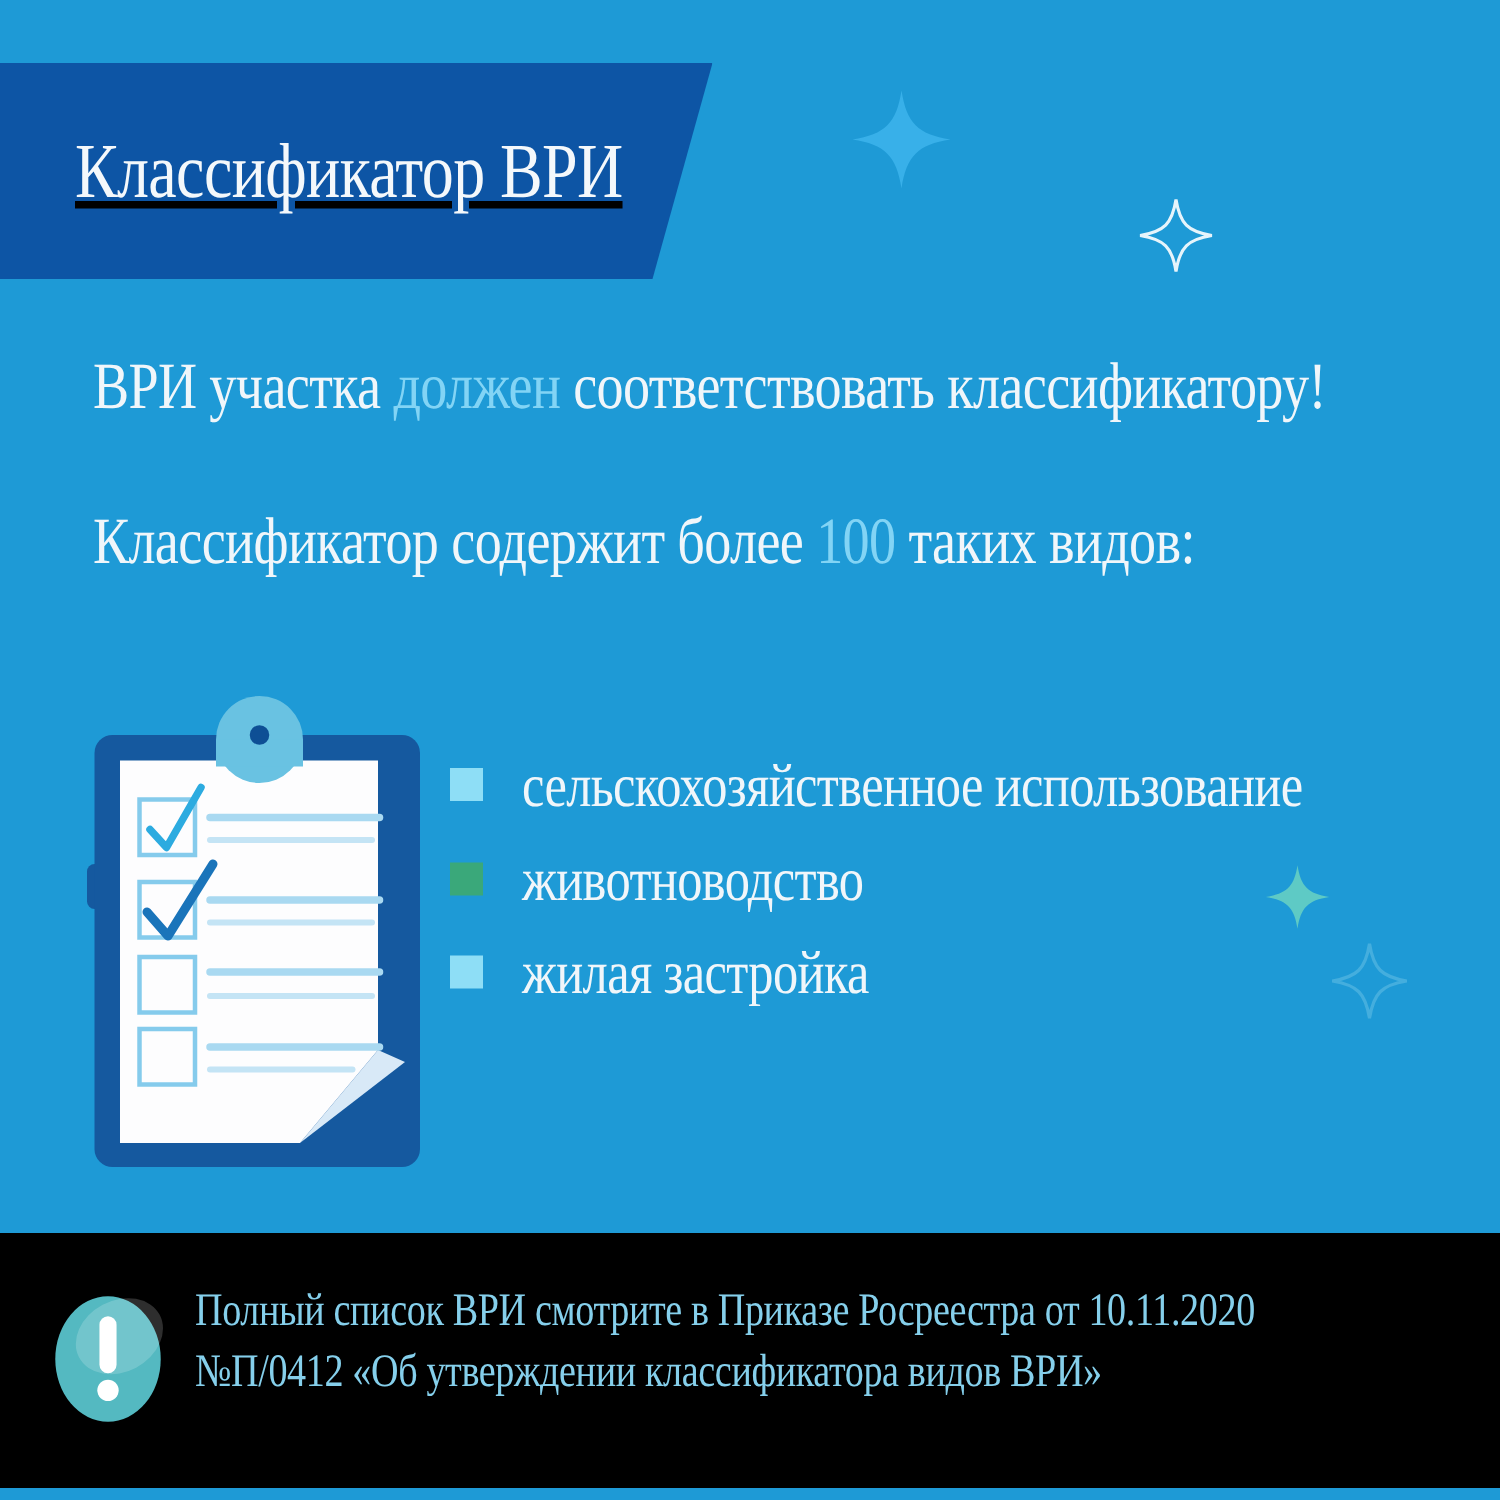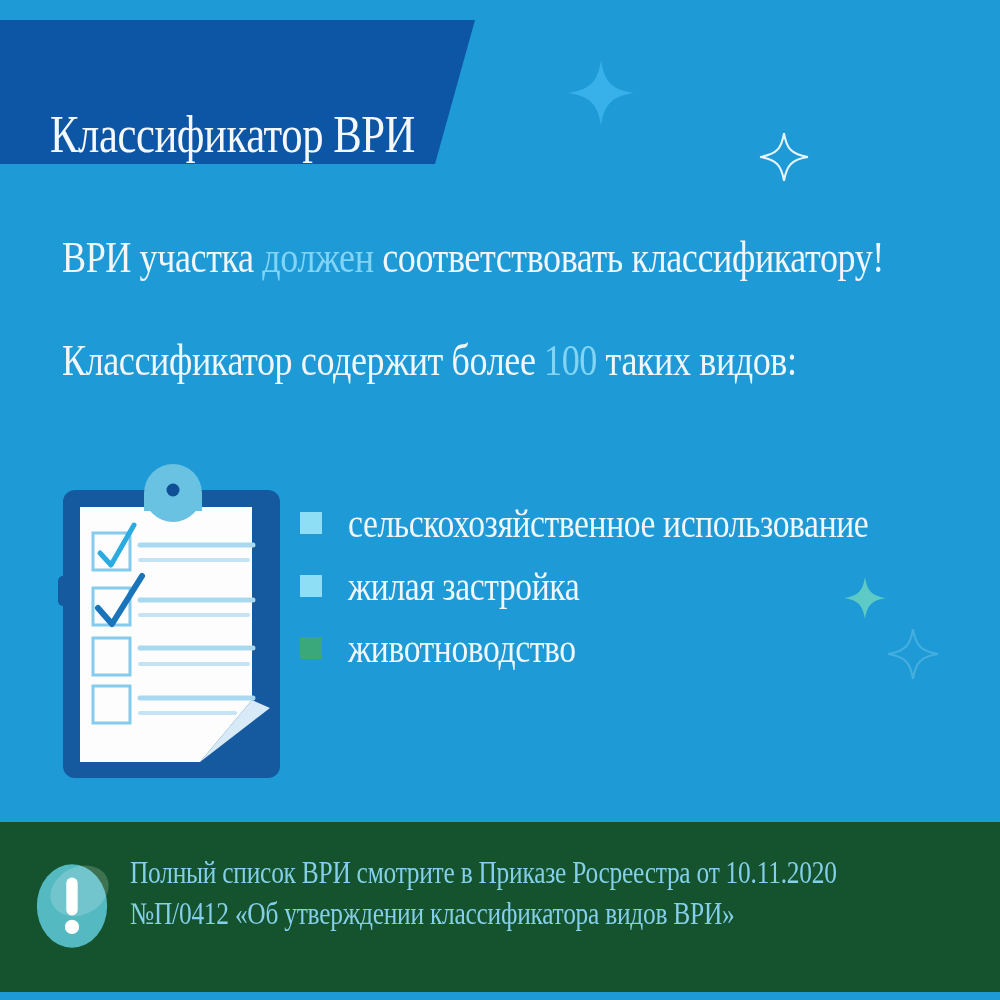--- a/index.html
+++ b/index.html
@@ -9,25 +9,25 @@
   .poster {
     position: relative;
     width: 1000px; height: 1000px;
     background: #1e9ad6;
     overflow: hidden;
   }
 
   
   .banner {
     position: absolute;
-    left: 0; top: 20px;
+    left: 0; top: 42px;
     width: 475px; height: 144px;
     background: #0d55a5;
     clip-path: polygon(0 0, 100% 0, calc(100% - 40px) 100%, 0 100%);
-    display: flex; align-items: flex-end;
+    display: flex; align-items: center; text-decoration: underline;
   }
   .banner-title {
     display: inline-block;
     margin-left: 50px;
     color: #f4f8fb;
     font-size: 52px;
     letter-spacing: -0.5px;
     white-space: nowrap;
     transform: scaleX(0.82);
     transform-origin: 0 50%;
@@ -75,21 +75,21 @@
   .sparkle { position: absolute; }
 
   
   .clipboard { position: absolute; left: 50px; top: 448px; }
 
   
   .footer-band {
     position: absolute;
     left: 0; top: 822px;
     width: 1000px; height: 170px;
-    background: #14532d;
+    background: #000000;
   }
   .footer-icon { position: absolute; left: 34px; top: 40px; }
   .footer-text {
     position: absolute;
     left: 130px; top: 30px;
   }
   .footer-line {
     color: #85cfeb;
     font-size: 31px;
     letter-spacing: -0.3px;
@@ -163,26 +163,26 @@
     <polyline points="50,105 61,117 84,77" fill="none" stroke="#2cabe0" stroke-width="5" stroke-linecap="round" stroke-linejoin="round"></polyline>
     <polyline points="48,160 62,176 92,128" fill="none" stroke="#1a74ba" stroke-width="6" stroke-linecap="round" stroke-linejoin="round"></polyline>
   </svg>
 
   <div class="vri-list">
     <div class="vri-row">
       <span class="bullet" style="background: rgb(142, 222, 246);"></span>
       <span class="vri-label">сельскохозяйственное использование</span>
     </div>
     <div class="vri-row">
+      <span class="bullet" style="background: rgb(58, 168, 122);"></span>
+      <span class="vri-label">животноводство</span>
+    </div>
+    <div class="vri-row">
       <span class="bullet" style="background: rgb(142, 222, 246);"></span>
       <span class="vri-label">жилая застройка</span>
-    </div>
-    <div class="vri-row">
-      <span class="bullet" style="background: rgb(58, 168, 122);"></span>
-      <span class="vri-label">животноводство</span>
     </div>
   </div>
 
   <div class="footer-band">
     <svg class="footer-icon" width="76" height="88" viewBox="0 0 80 92">
       <ellipse cx="40" cy="46" rx="37" ry="44" fill="#54b9c1"></ellipse>
       <ellipse cx="48" cy="30" rx="32" ry="25" fill="rgba(255,255,255,0.18)" transform="rotate(-28 48 30)"></ellipse>
       <rect x="34" y="16" width="12" height="40" rx="6" fill="#ffffff"></rect>
       <circle cx="40" cy="68" r="7.5" fill="#ffffff"></circle>
     </svg>

